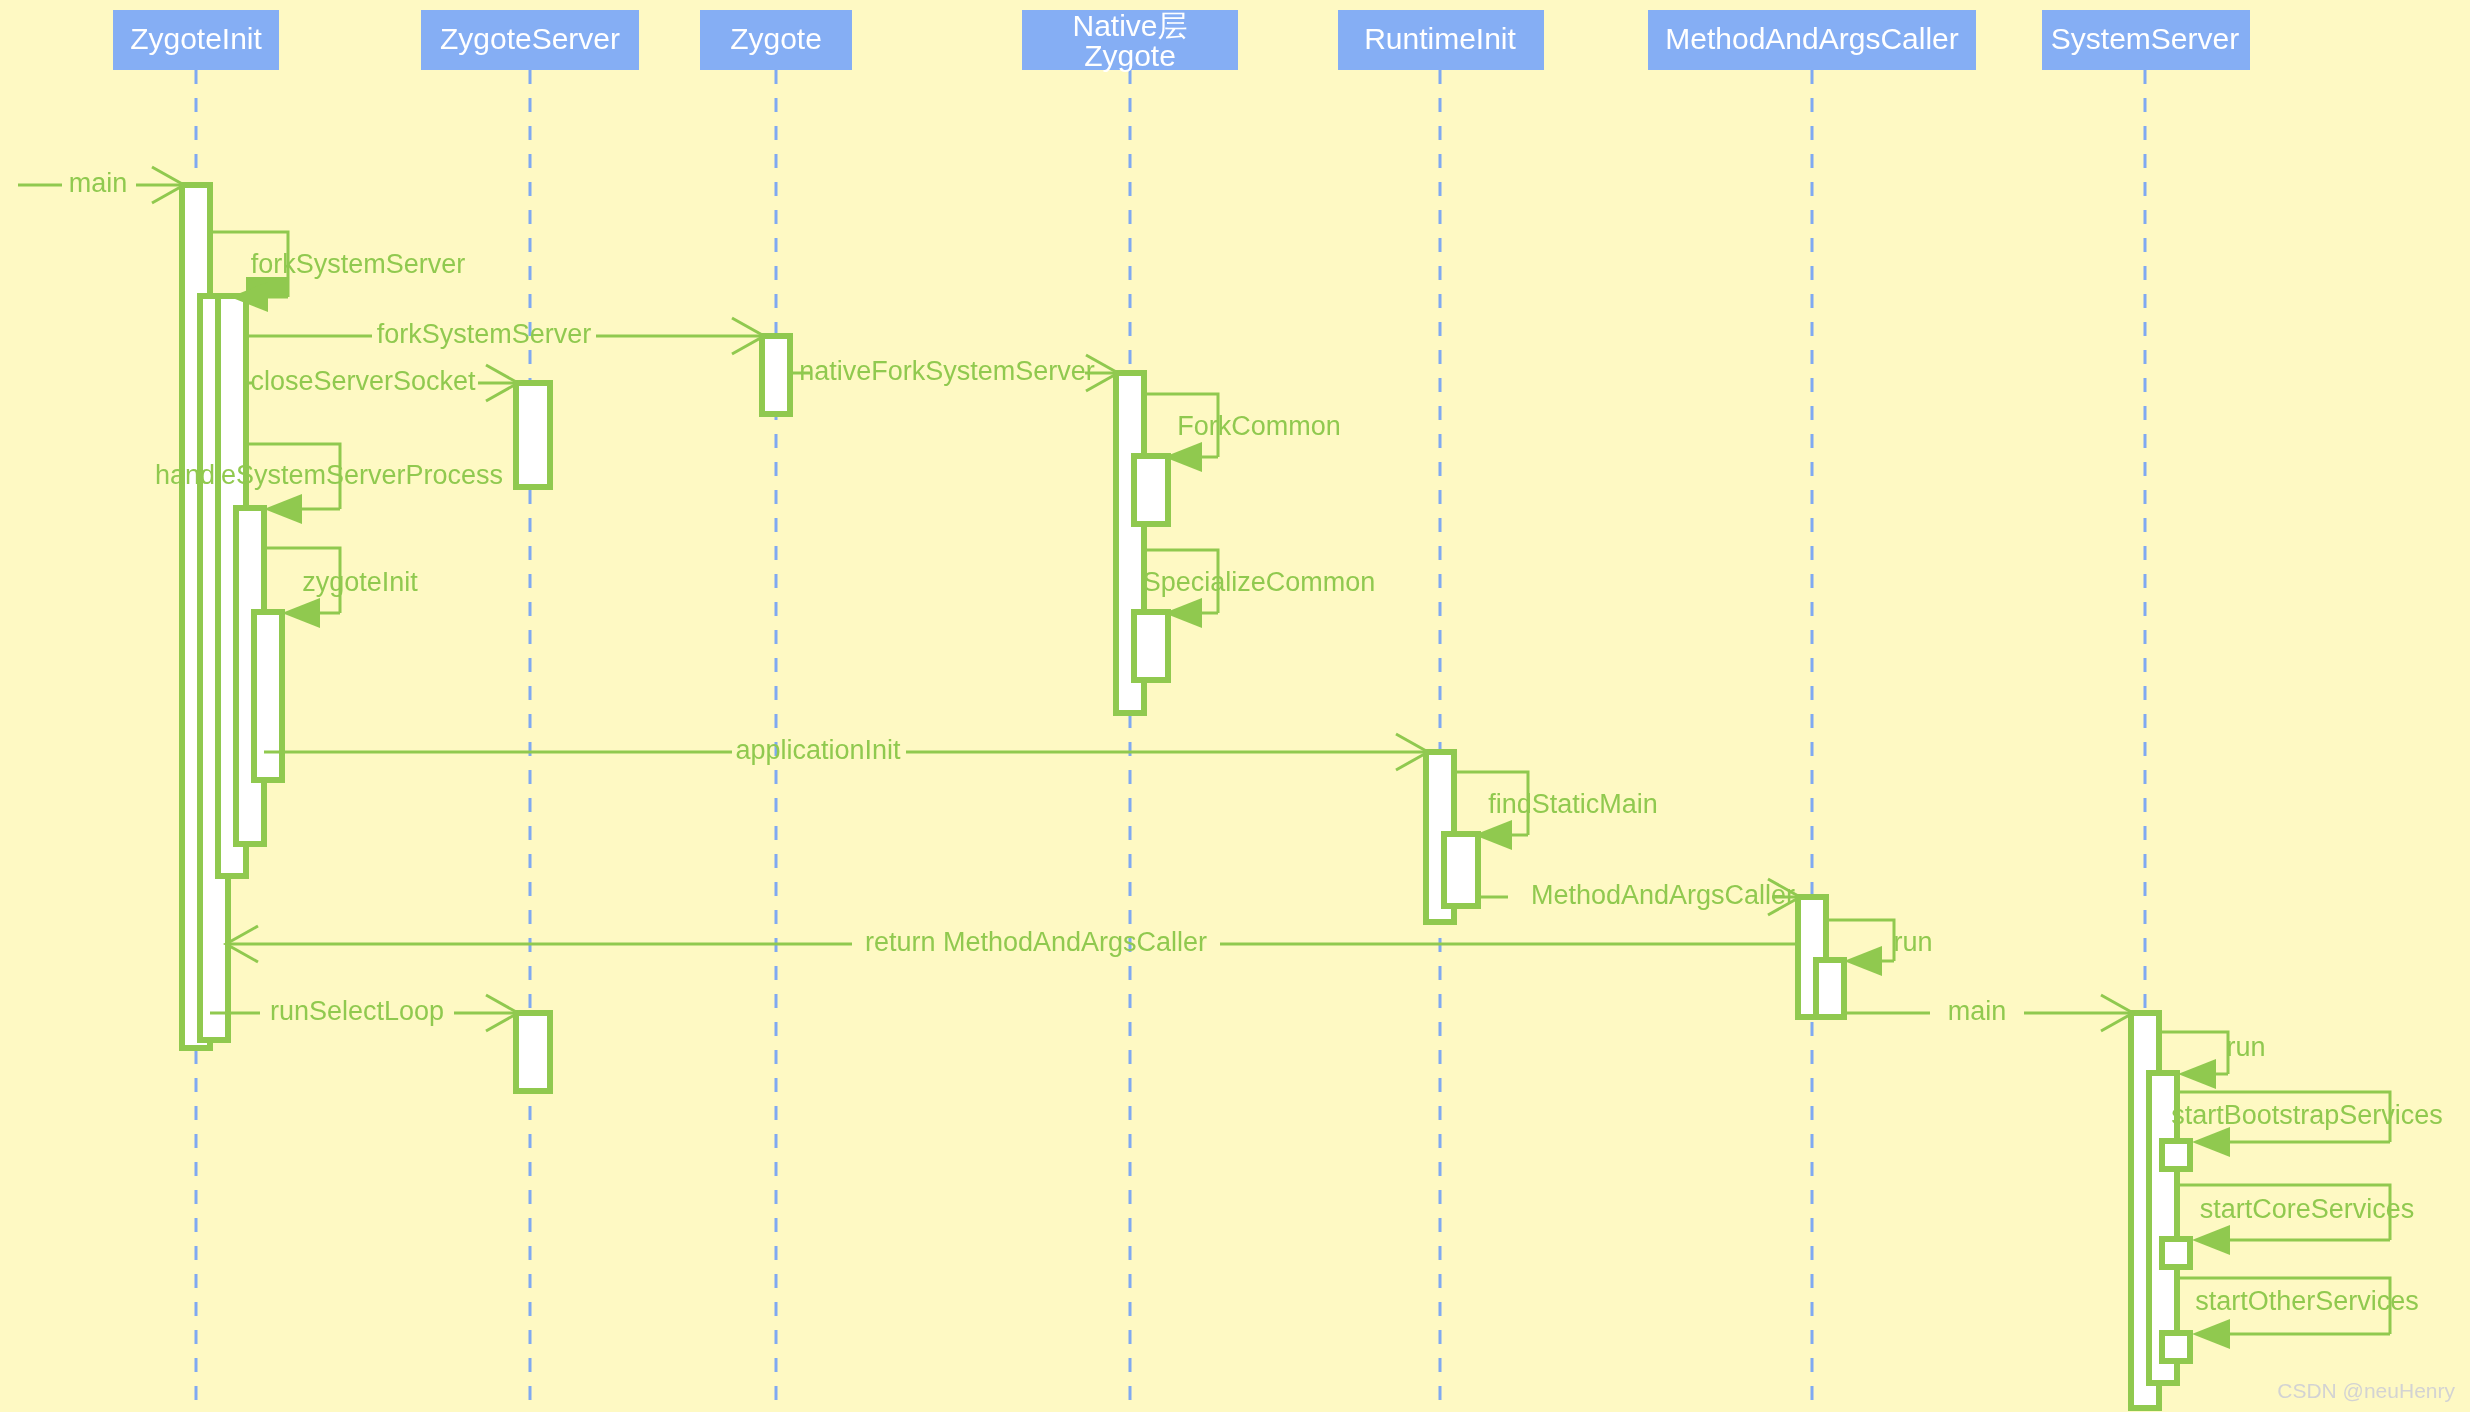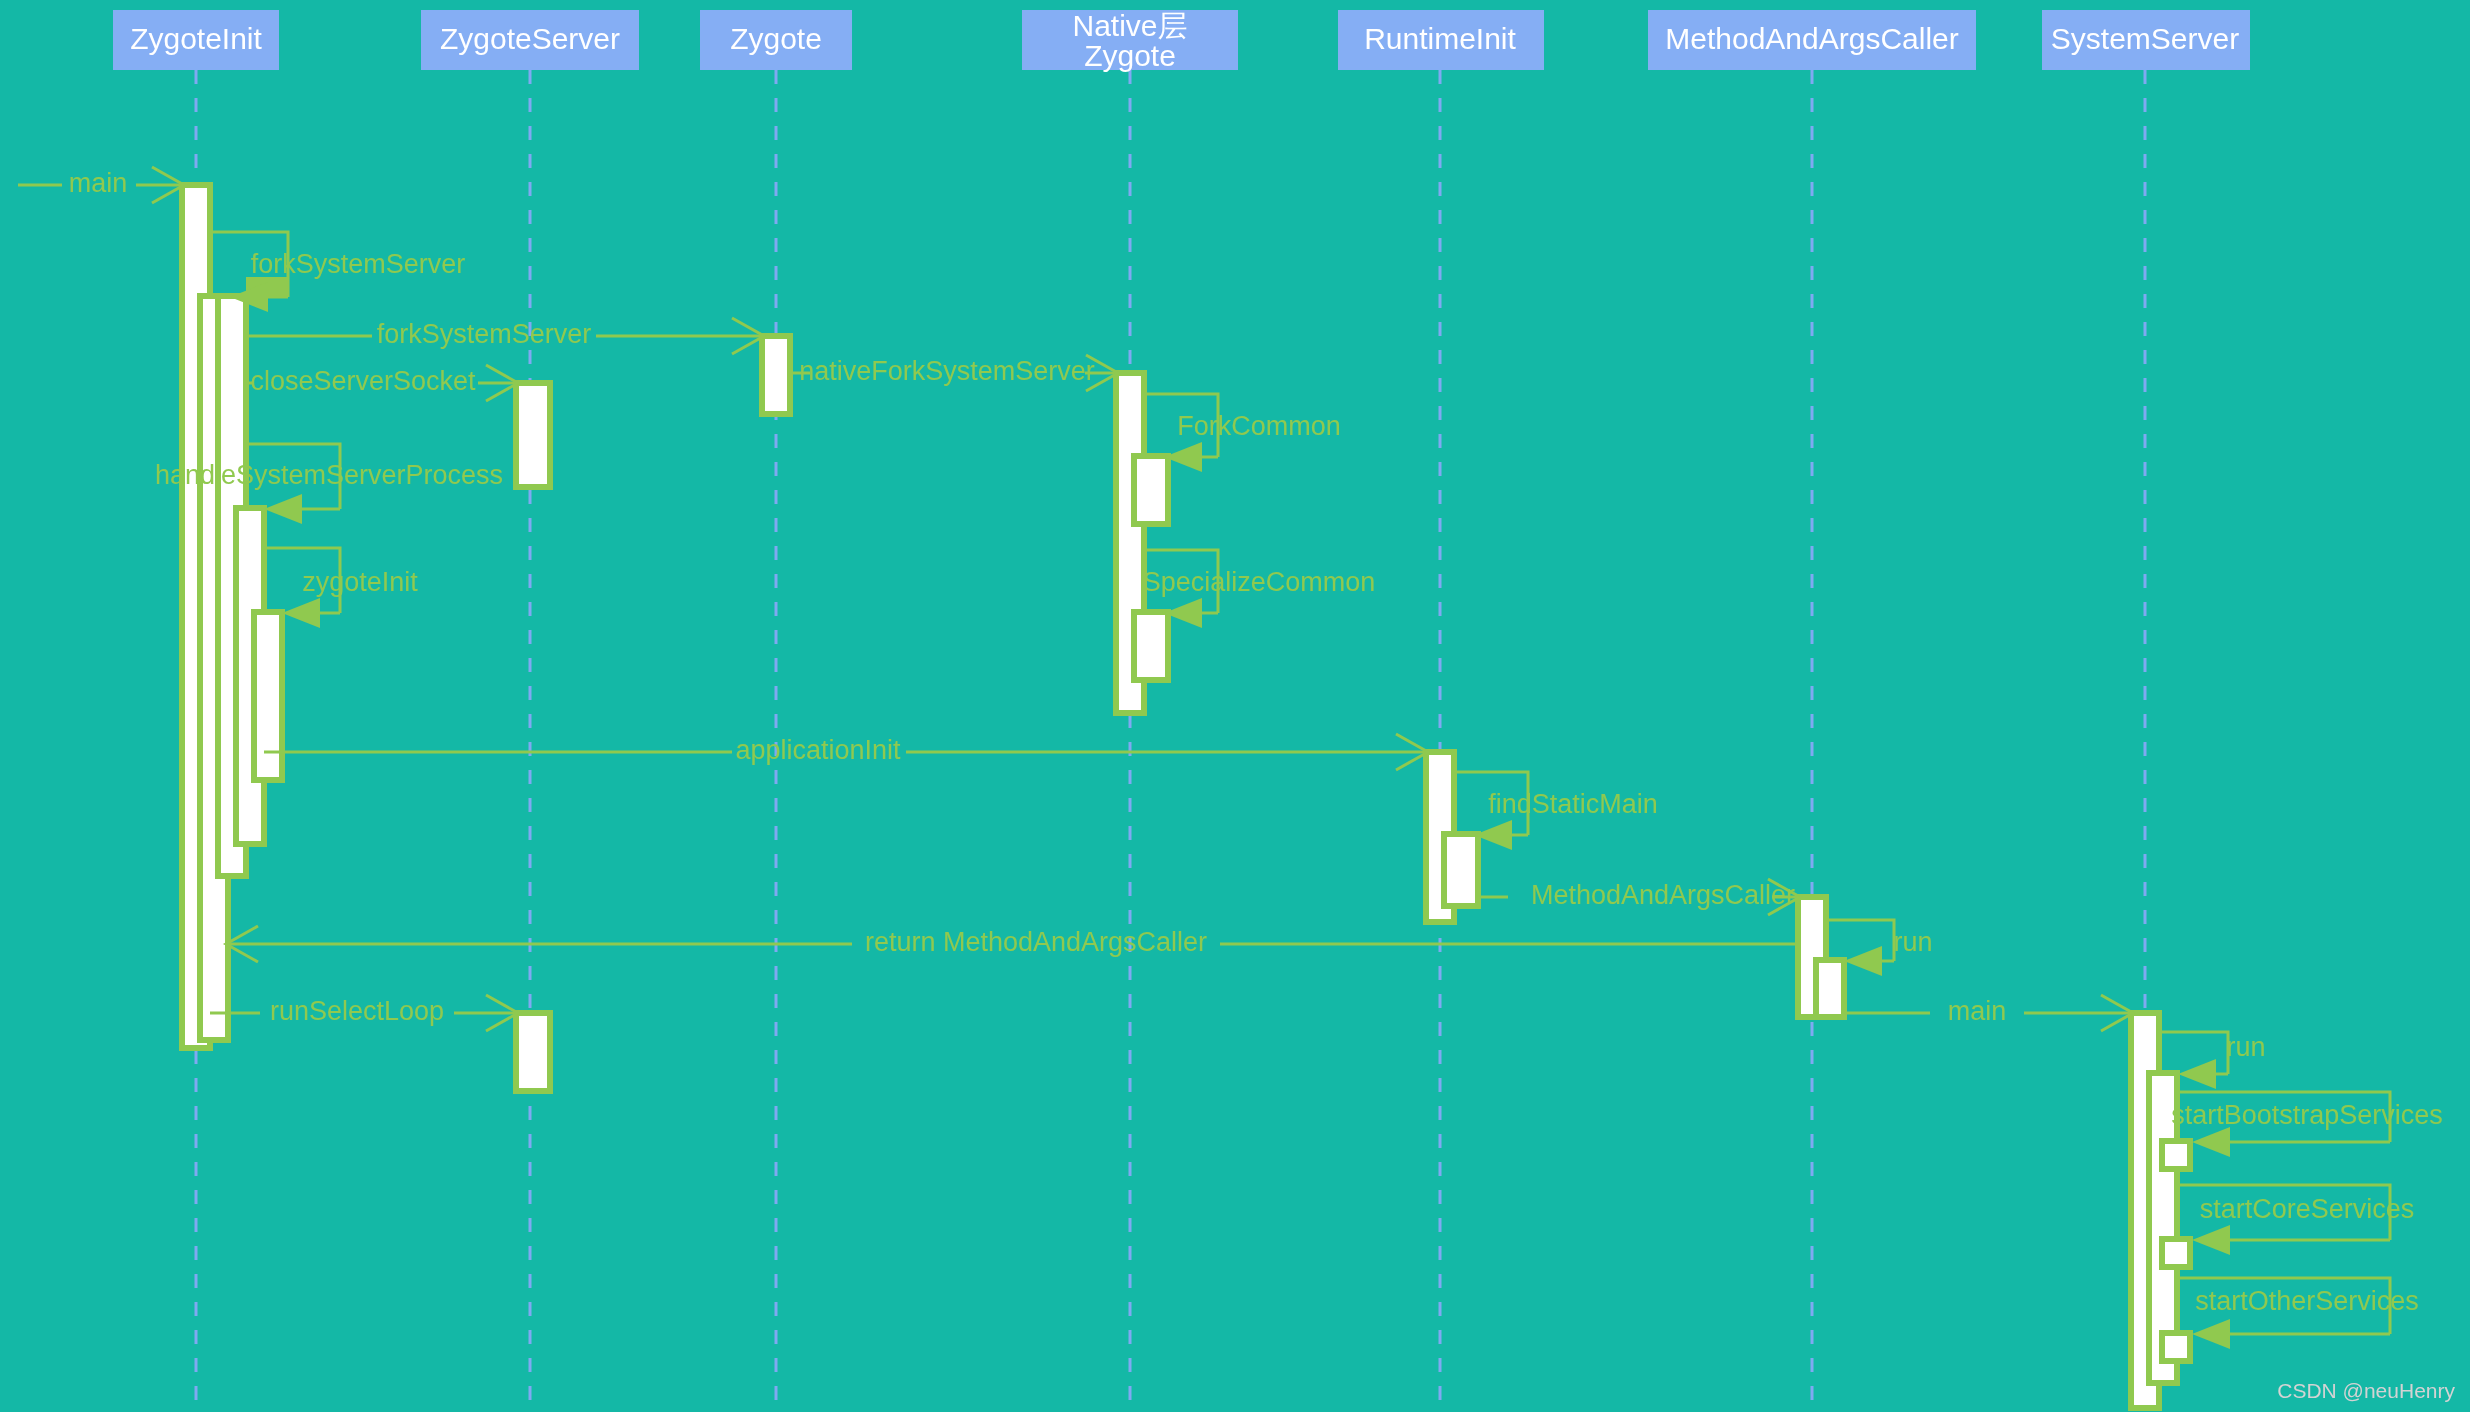--- a/index.html
+++ b/index.html
@@ -7,21 +7,21 @@
     padding: 0;
     background: #ffffff;
   }
   body {
     font-family: "Liberation Sans", sans-serif;
   }
   #diagram-root {
     position: relative;
     width: 2470px;
     height: 1412px;
-    background: #14b8a6;
+    background: #fef9c3;
     overflow: hidden;
   }
   svg#seq {
     display: block;
     width: 2470px;
     height: 1412px;
   }
   .lifeline-box {
     fill: #85aef4;
   }

